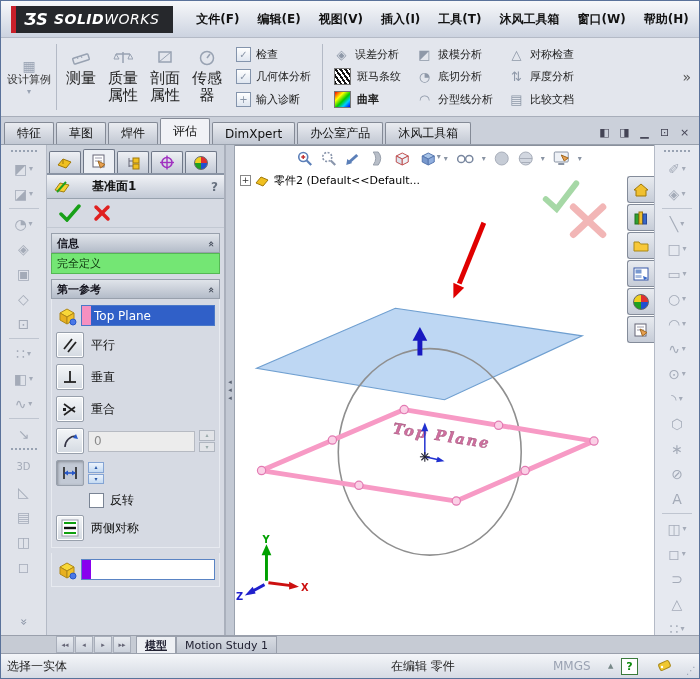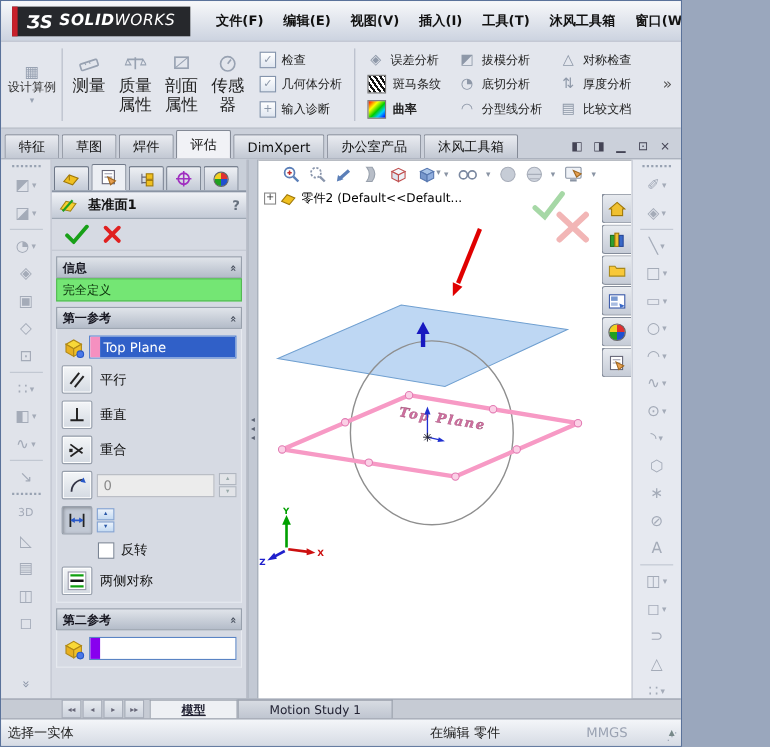--- a/index.html
+++ b/index.html
@@ -1,16 +1,16 @@
 <!DOCTYPE html>
 <html><head>
 <meta charset="utf-8">
 <style>
   html,body{margin:0;padding:0;background:#9aa7bd;}
-  .win{width:620px;height:679px;position:relative;display:flex;flex-direction:column;
+  .win{width:700px;height:679px;position:relative;display:flex;flex-direction:column;
        font-family:"DejaVu Sans","Liberation Sans",sans-serif;font-size:12px;color:#111;
        background:#dde1ea;border:1px solid #5a729a;box-sizing:border-box;overflow:hidden;}
   
   .titlebar{height:36px;display:flex;align-items:center;background:linear-gradient(#f7f8fa,#ccd3e0);
             padding:0 6px 0 10px;border-bottom:1px solid #b4bac6;flex:0 0 auto;}
   .logo{height:27px;background:#26282c;color:#fff;display:flex;align-items:center;gap:6px;
         padding:0 14px 0 8px;border-left:5px solid #c8202a;font-style:italic;}
   .logo .mark{font-size:16px;font-weight:bold;}
   .logo .solid{font-size:14px;font-weight:bold;letter-spacing:.5px;}
   .logo .works{font-size:14px;font-weight:normal;letter-spacing:.5px;}
@@ -64,21 +64,21 @@
   .drag-dots{width:26px;border-top:2px dotted #98a2b2;margin:2px 0 4px;flex:0 0 auto;}
   .tool-more{margin-top:auto;margin-bottom:6px;color:#8a94a6;font-size:12px;transform:rotate(90deg);}
   
   .pm{width:177px;flex:0 0 auto;background:#d6dae3;display:flex;flex-direction:column;overflow:hidden;
       border-right:1px solid #aab0bc;}
   .pm-tabs{height:26px;flex:0 0 auto;display:flex;align-items:flex-end;gap:2px;padding:2px 0 0 2px;
            background:#c9cfd9;border-bottom:2px solid #8a94a4;}
   .pm-tab{width:30px;height:21px;border:1px solid #6f7888;border-bottom:none;border-radius:2px 2px 0 0;
           background:linear-gradient(#eef0f4,#c3cad6);display:flex;align-items:center;justify-content:center;}
   .pm-tab.active{background:#ecEFf4;height:23px;}
-  .pm-header{height:23px;flex:0 0 auto;display:flex;align-items:center;gap:9px;padding:0 6px;
+  .pm-header{height:23px;flex:0 0 auto;display:flex;align-items:center;gap:21px;padding:0 6px;
              background:linear-gradient(#f0f2f6,#c3cad6);border-bottom:1px solid #98a2ae;font-weight:bold;}
   .pm-help{margin-left:auto;color:#66707e;font-weight:bold;}
   .pm-actions{height:28px;flex:0 0 auto;display:flex;align-items:center;gap:12px;padding:0 12px;
               border-bottom:1px solid #c2c8d2;}
   .sec{margin:5px 4px 0;flex:0 0 auto;}
   .sec-head{height:18px;display:flex;align-items:center;padding:0 5px;font-size:11px;font-weight:bold;color:#15151f;
             background:linear-gradient(#e0e4ea,#b4bcc9);border:1px solid #98a0ac;}
   .chev{margin-left:auto;color:#4a5260;font-size:10px;transform:rotate(90deg);letter-spacing:-1px;}
   .sec-body{border:1px solid #e7eaf0;border-top:none;padding:6px 4px;display:flex;flex-direction:column;gap:6px;}
   .status-green{height:19px;display:flex;align-items:center;padding:0 5px;font-size:11px;color:#0a300a;
@@ -121,29 +121,29 @@
   .tp-tab{width:26px;height:25px;border:1px solid #848c9a;border-right:none;border-radius:3px 0 0 3px;
           background:linear-gradient(#e8ebf0,#c6ccd7);display:flex;align-items:center;justify-content:center;}
   .ball{width:14px;height:14px;border-radius:50%;border:1px solid #666;
         background:conic-gradient(#e03030 0 25%,#2050d0 0 50%,#20a020 0 75%,#f0d020 0);}
   .ball.small{width:12px;height:12px;}
   
   .doctabs{height:17px;flex:0 0 auto;background:#c6cbd4;border-top:1px solid #9aa0ac;display:flex;
            align-items:stretch;padding-left:55px;font-size:11px;}
   .navb{width:16px;display:flex;align-items:center;justify-content:center;font-size:7px;color:#667;
         border:1px solid #a8aeba;background:linear-gradient(#e8ebf0,#ccd2dc);margin-right:1px;}
-  .dtab{padding:0 28px;display:flex;align-items:center;border:1px solid #9aa0ac;border-bottom:none;color:#223;
+  .dtab{padding:0 8px;display:flex;align-items:center;border:1px solid #9aa0ac;border-bottom:none;color:#223;
         background:linear-gradient(#d8dce3,#bfc5d0);white-space:nowrap;}
   .dtab.active{background:#eef0f4;font-weight:bold;text-decoration:underline;}
   
   .statusbar{height:24px;flex:0 0 auto;background:linear-gradient(#f4f6f9,#d6dbe4);border-top:1px solid #9aa0ac;
              position:relative;display:flex;align-items:center;font-size:12px;color:#222;}
   .sb-hint{margin-left:6px;}
   .sb-mode{position:absolute;left:390px;}
-  .sb-units{position:absolute;left:532px;color:#9aa2b2;}
+  .sb-units{position:absolute;left:552px;color:#9aa2b2;}
   .sb-up{position:absolute;left:607px;font-size:7px;color:#788;}
   .sb-help{position:absolute;left:620px;width:15px;height:15px;border:1px solid #3a7a3a;background:#fff;
            color:#0a8a0a;font-weight:bold;font-size:11px;display:flex;align-items:center;justify-content:center;}
   .sb-tag{position:absolute;left:655px;top:4px;}
   .grip{position:absolute;right:3px;bottom:2px;color:#9aa4b4;font-size:10px;}
 </style>
 </head>
 <body>
 
 <div class="win">
@@ -506,24 +506,20 @@
                   <line x1="3" y1="9" x2="15" y2="9" stroke="#111" stroke-width="2.4"></line>
                   <line x1="3" y1="14" x2="15" y2="14" stroke="#10a010" stroke-width="2"></line>
                 </svg>
               </span>
             <span class="con-label">两侧对称</span>
           </div>
         </div>
       </div>
 
       <div class="sec">
-        <div class="sec-head">
-          <span>第二参考</span>
-          <span class="chev">«</span>
-        </div>
         <div class="sec-body">
           <div class="sel-row">
             <svg width="22" height="20">
                 <polygon points="4,7 11,3 18,7 11,11" fill="#f8d838" stroke="#b08818"></polygon>
                 <polygon points="4,7 11,11 11,18 4,14" fill="#e8b020" stroke="#b08818"></polygon>
                 <polygon points="11,11 18,7 18,14 11,18" fill="#f0c028" stroke="#b08818"></polygon>
                 <circle cx="17" cy="16" r="3" fill="#4a78e8" stroke="#2858c8"></circle>
               </svg>
             <div class="sel-box">
               <span class="sel-strip" style="background:#8800ee;"></span>

